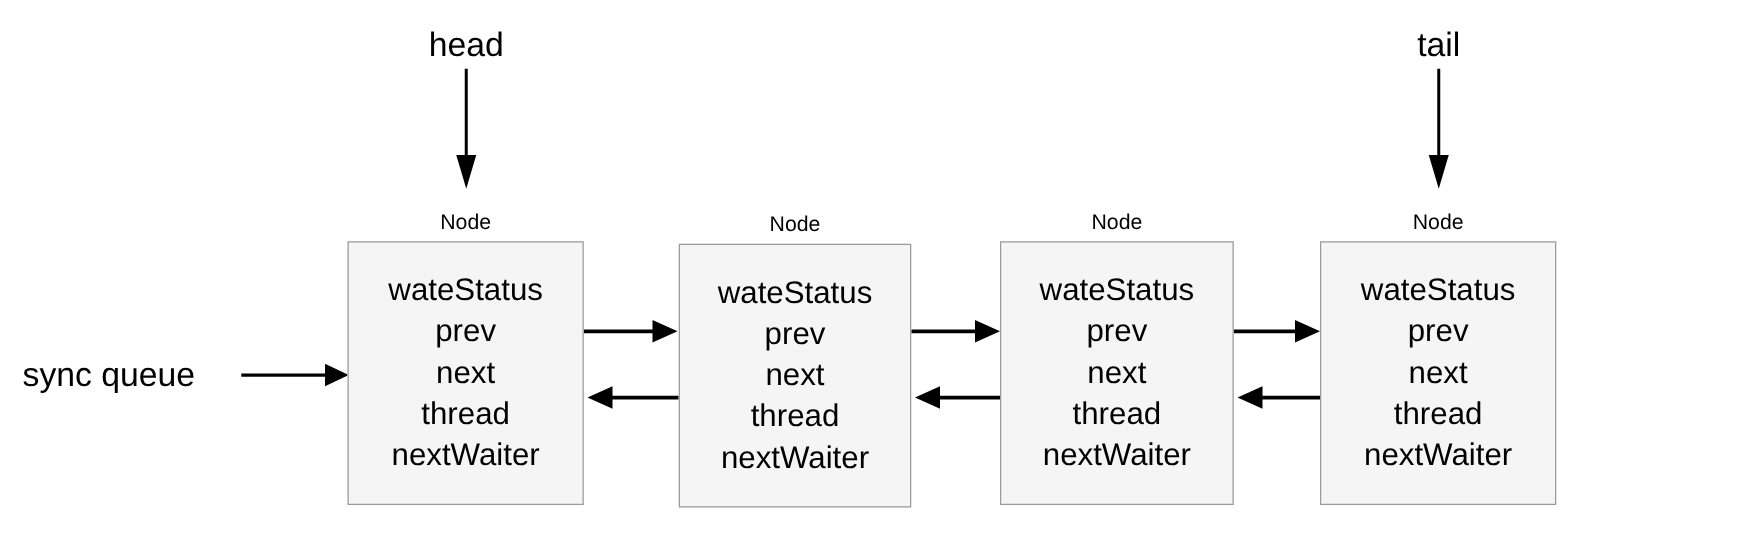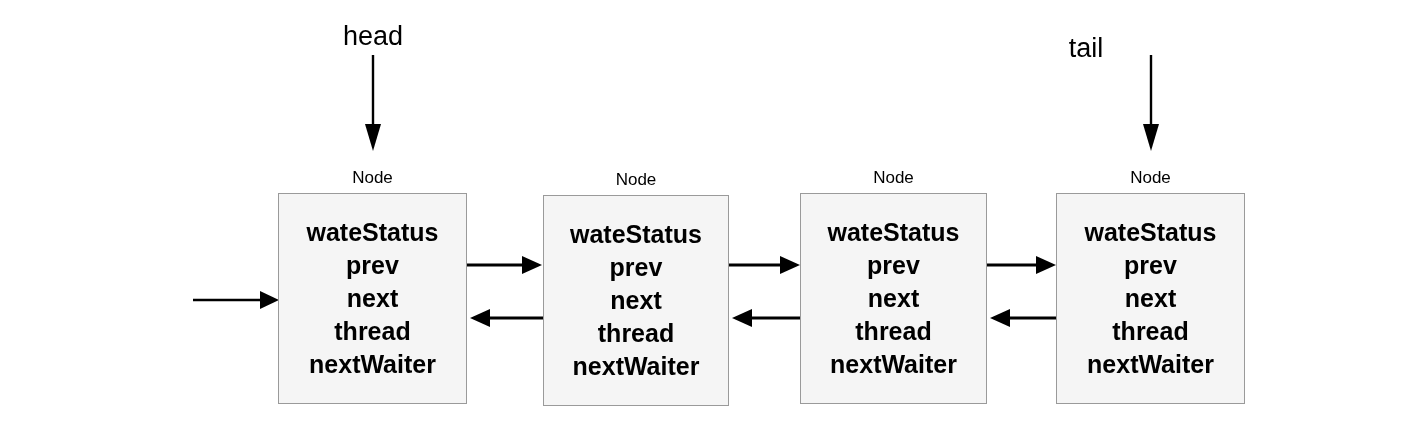--- a/index.html
+++ b/index.html
@@ -53,21 +53,20 @@
     align-items: center;
     justify-content: center;
     pointer-events: none;
   }
   .node-field {
     font-size: 25px;
     line-height: 33px;
     color: #000000;
     text-align: center;
     white-space: nowrap;
-    font-weight: bold;
   }
   .ptr-label {
     position: absolute;
     font-size: 27px;
     line-height: 29px;
     color: #000000;
     white-space: nowrap;
     text-align: center;
   }
   .edge-svg {
@@ -132,22 +131,23 @@
       <path d="M752,309 L732,318 L752,327 z" fill="#000000"></path>
     </g>
     <g>
       <line x1="1056" y1="318" x2="1008" y2="318" stroke="#000000" stroke-width="3"></line>
       <path d="M1010,309 L990,318 L1010,327 z" fill="#000000"></path>
     </g>
   </svg>
 
   <div class="ptr-label" style="left:313px; top:22px; width:120px;">head</div>
 
-  <div class="ptr-label" style="left:1026px; top:22px; width:120px;margin-top:12px;">tail</div>
+  <div class="ptr-label" style="left:1091px; top:22px; width:120px;">tail</div>
 
+  <div class="ptr-label" style="left:18px; top:286px; width:160px; text-align:left;">sync queue</div>
 
   <div class="node-group" style="left:278px; top:164px; width:189px; height:240px;">
     <div class="node-title">Node</div>
     <div class="node-box"></div>
     <div class="node-fields">
       <div class="node-field">wateStatus</div>
       <div class="node-field">prev</div>
       <div class="node-field">next</div>
       <div class="node-field">thread</div>
       <div class="node-field">nextWaiter</div>

